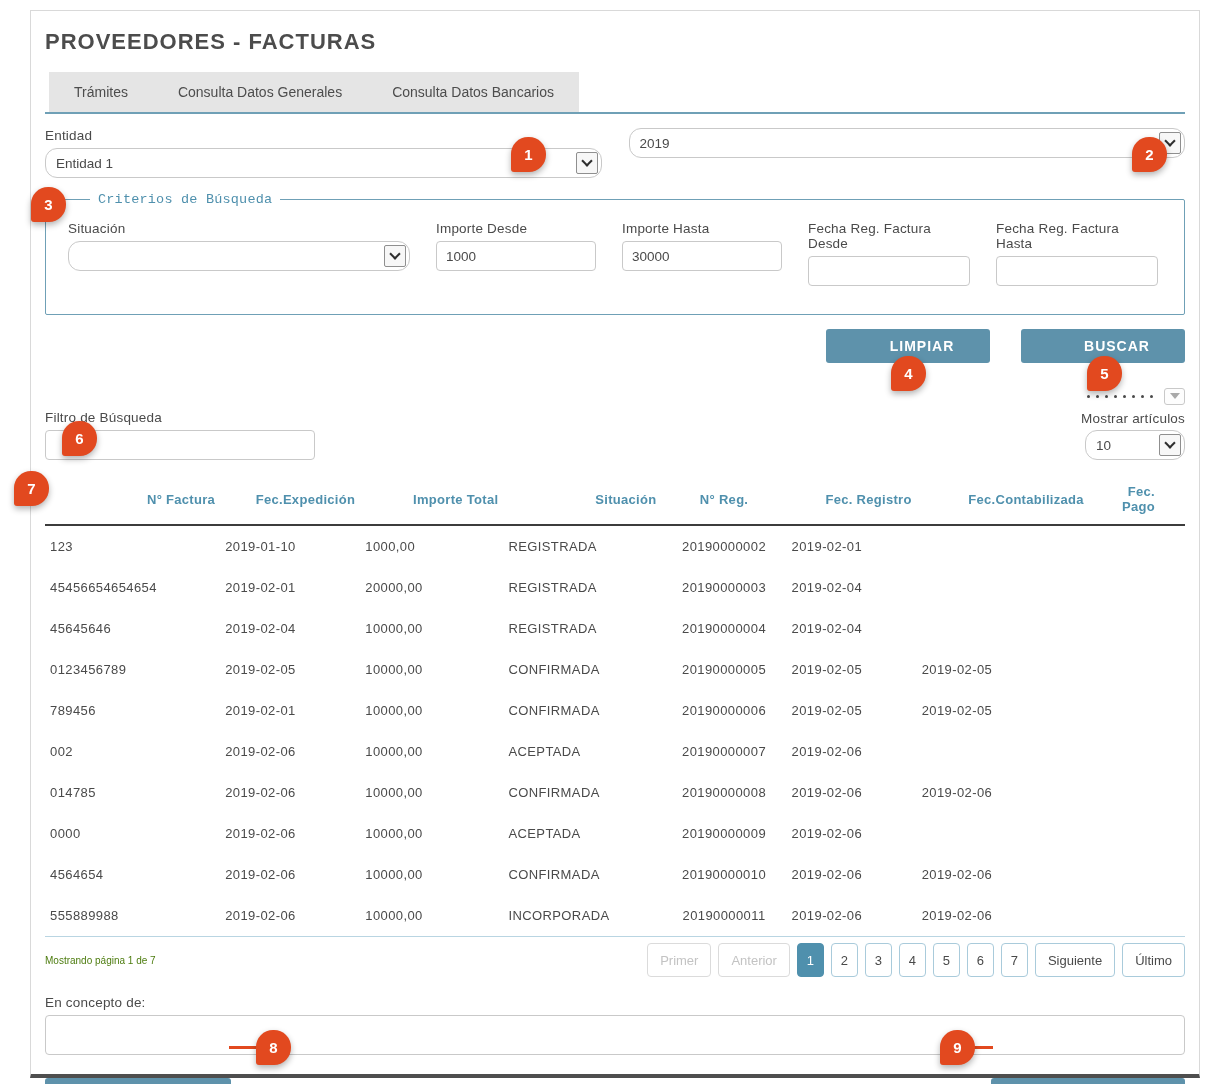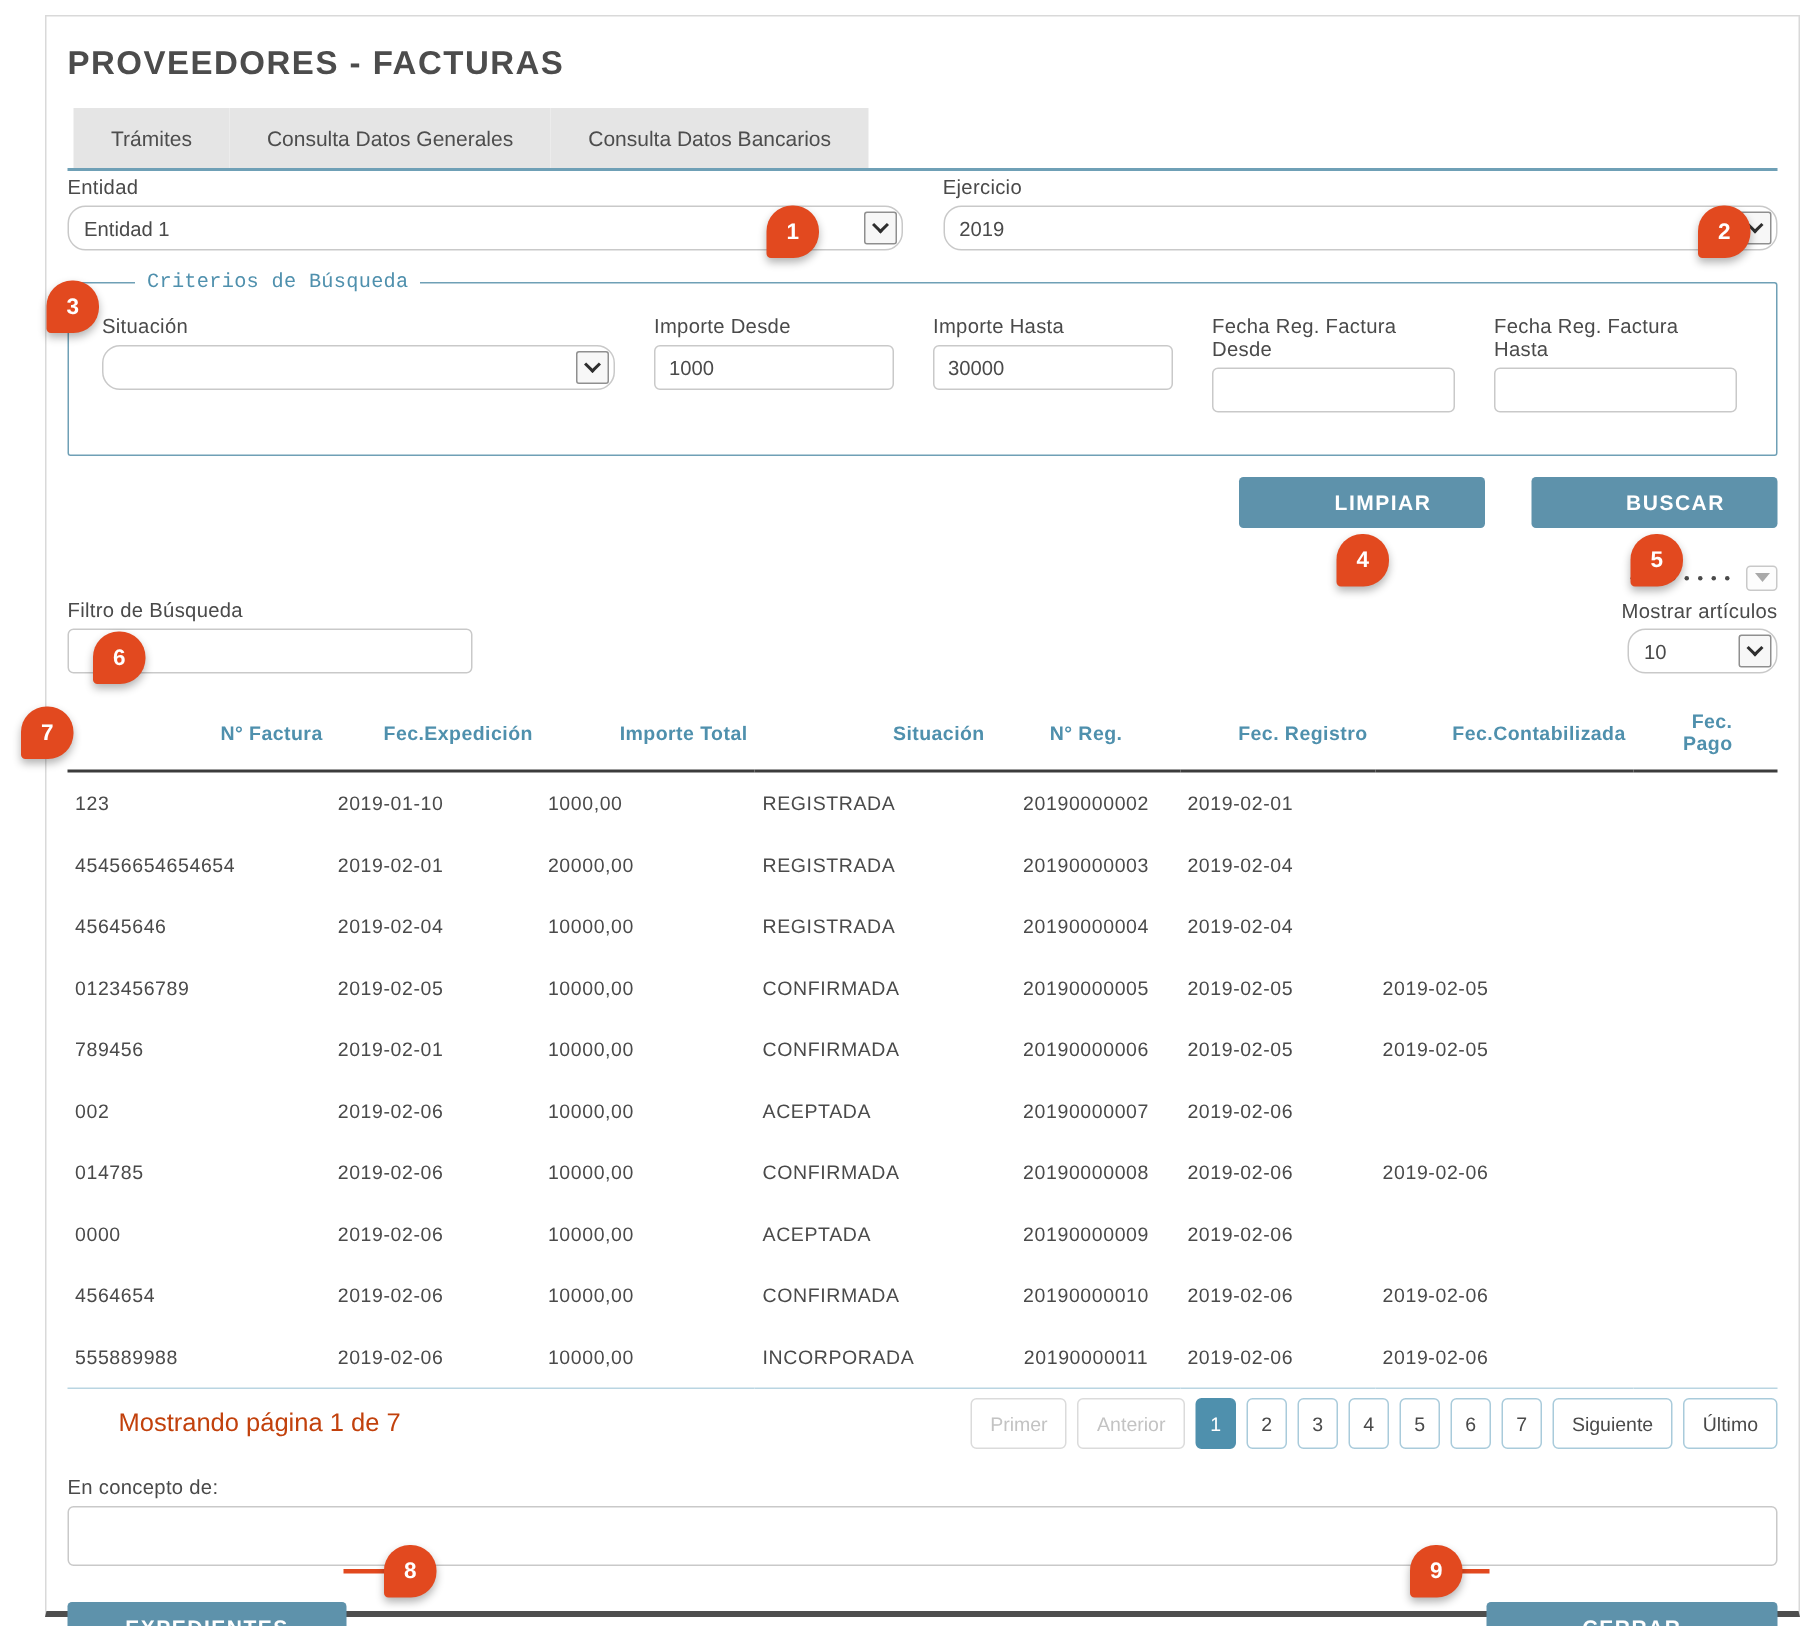--- a/index.html
+++ b/index.html
@@ -22,21 +22,21 @@
     display:flex; align-items:center; justify-content:space-between; padding-left:10px; }
   .selectbox .val { font-size:13.5px; color:#4a4a4a; }
   .arrowbox { width:22px; height:22px; margin-right:3px; border:1px solid #8f8f8f; border-radius:2px;
     background:#f7f7f7; display:flex; align-items:center; justify-content:center; flex:0 0 auto; }
   .chev { width:8px; height:8px; border-right:2px solid #2e2e2e; border-bottom:2px solid #2e2e2e;
     transform:rotate(45deg); margin-top:-4px; }
   .txt { height:30px; border:1px solid #c9c9c9; border-radius:4px; background:#fff;
     font-size:13.5px; color:#4a4a4a; padding:0 9px; font-family:"Liberation Sans",sans-serif; width:100%; }
 
   
-  .filter-row { display:flex; gap:27px; margin-top:3px; }
+  .filter-row { display:flex; gap:27px; margin-top:14px; }
   .filter-row .grp { flex:1; }
 
   fieldset.criteria { margin-top:14px; border:1px solid #6fa0b6; border-radius:2px;
     padding:8px 22px 28px 22px; }
   fieldset.criteria legend { color:#4f90ad; font-size:13.5px; padding:0 8px; margin-left:22px; letter-spacing:.2px;font-family:Liberation Mono, monospace; }
   .criteria-row { display:flex; gap:26px; margin-top:6px; }
   .w-sit{width:342px;} .w-imp{width:160px;} .w-fec{width:162px;}
 
   .btn { background:#5e92ab; color:#fff; font-weight:bold; font-size:14px; letter-spacing:1px;
     border:none; border-radius:3px; height:34px; font-family:"Liberation Sans",sans-serif; cursor:pointer; }
@@ -62,21 +62,21 @@
   table.inv tr:last-child td { border-bottom:1px solid #b9d5e2; }
   table.inv th:nth-child(1){width:175px;} table.inv th:nth-child(2){width:140px;}
   table.inv th:nth-child(3){width:143px;} table.inv th:nth-child(4){width:158px;}
   table.inv th:nth-child(5){width:125px;} table.inv th:nth-child(6){width:130px;}
   table.inv th:nth-child(7){width:172px;} table.inv th:nth-child(8){width:96px;}
   table.inv th:nth-child(5), table.inv td:nth-child(5){ text-align:center; }
   table.inv th:nth-child(8), table.inv td:nth-child(8){ text-align:right; padding-right:30px; }
 
   
   .pag-row { display:flex; justify-content:space-between; align-items:center; margin-top:6px; }
-  .pag-summary { font-size:17px; color:#c2410c;margin-left:34px; }
+  .pag-summary { font-size:10px; color:#4d7c0f; }
   .pager { display:flex; gap:7px; }
   .pbtn { min-width:27px; height:34px; padding:0 12px; font-size:13px; color:#4a4a4a;
     background:#fff; border:1px solid #a9cbdb; border-radius:4px; font-family:"Liberation Sans",sans-serif; cursor:pointer; }
   .pbtn.num { padding:0 8px; }
   .pbtn.disabled { color:#c3c3c3; border-color:#dbdbdb; cursor:default; }
   .pbtn.active { background:#4f90ad; border-color:#4f90ad; color:#fff; }
 
   
   .concept { margin-top:18px; }
   .concept textarea { width:100%; height:40px; border:1px solid #c9c9c9; border-radius:4px;
@@ -113,21 +113,20 @@
     <div class="grp">
       <div class="lbl">Entidad</div>
       <div class="selectbox">
         <span class="val">Entidad 1</span>
         <span class="arrowbox">
             <span class="chev"></span>
           </span>
       </div>
     </div>
     <div class="grp">
-      <div class="lbl">Ejercicio</div>
       <div class="selectbox">
         <span class="val">2019</span>
         <span class="arrowbox">
             <span class="chev"></span>
           </span>
       </div>
     </div>
   </div>
 
   <fieldset class="criteria">

